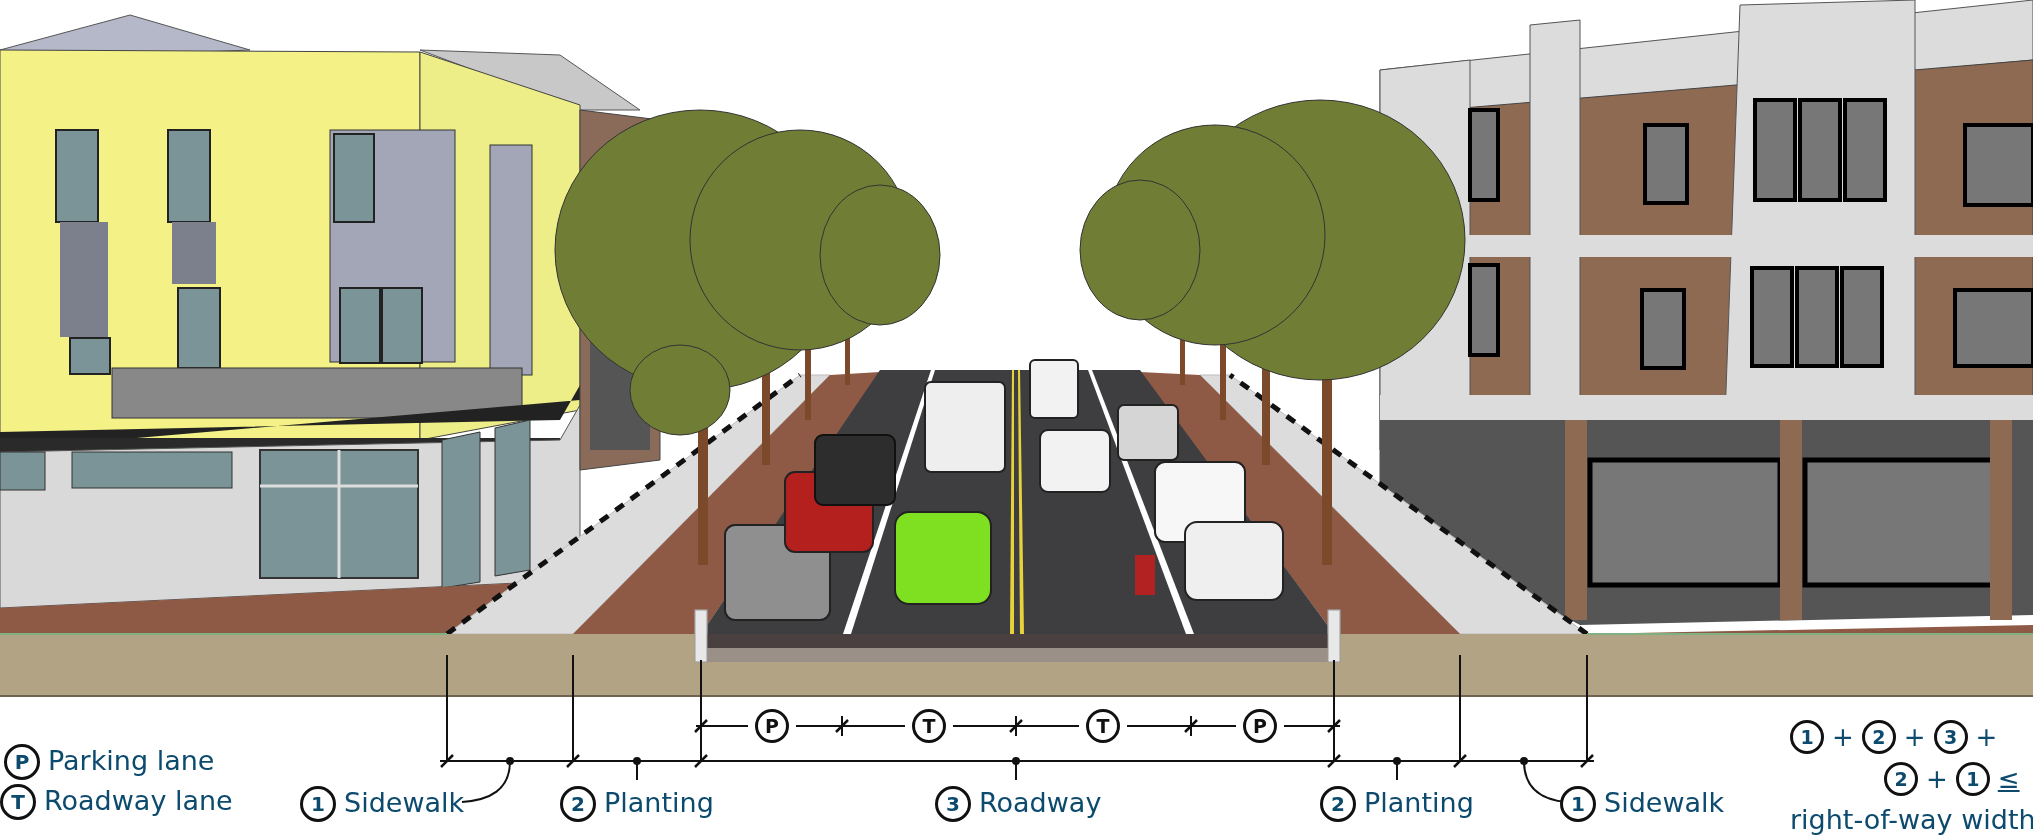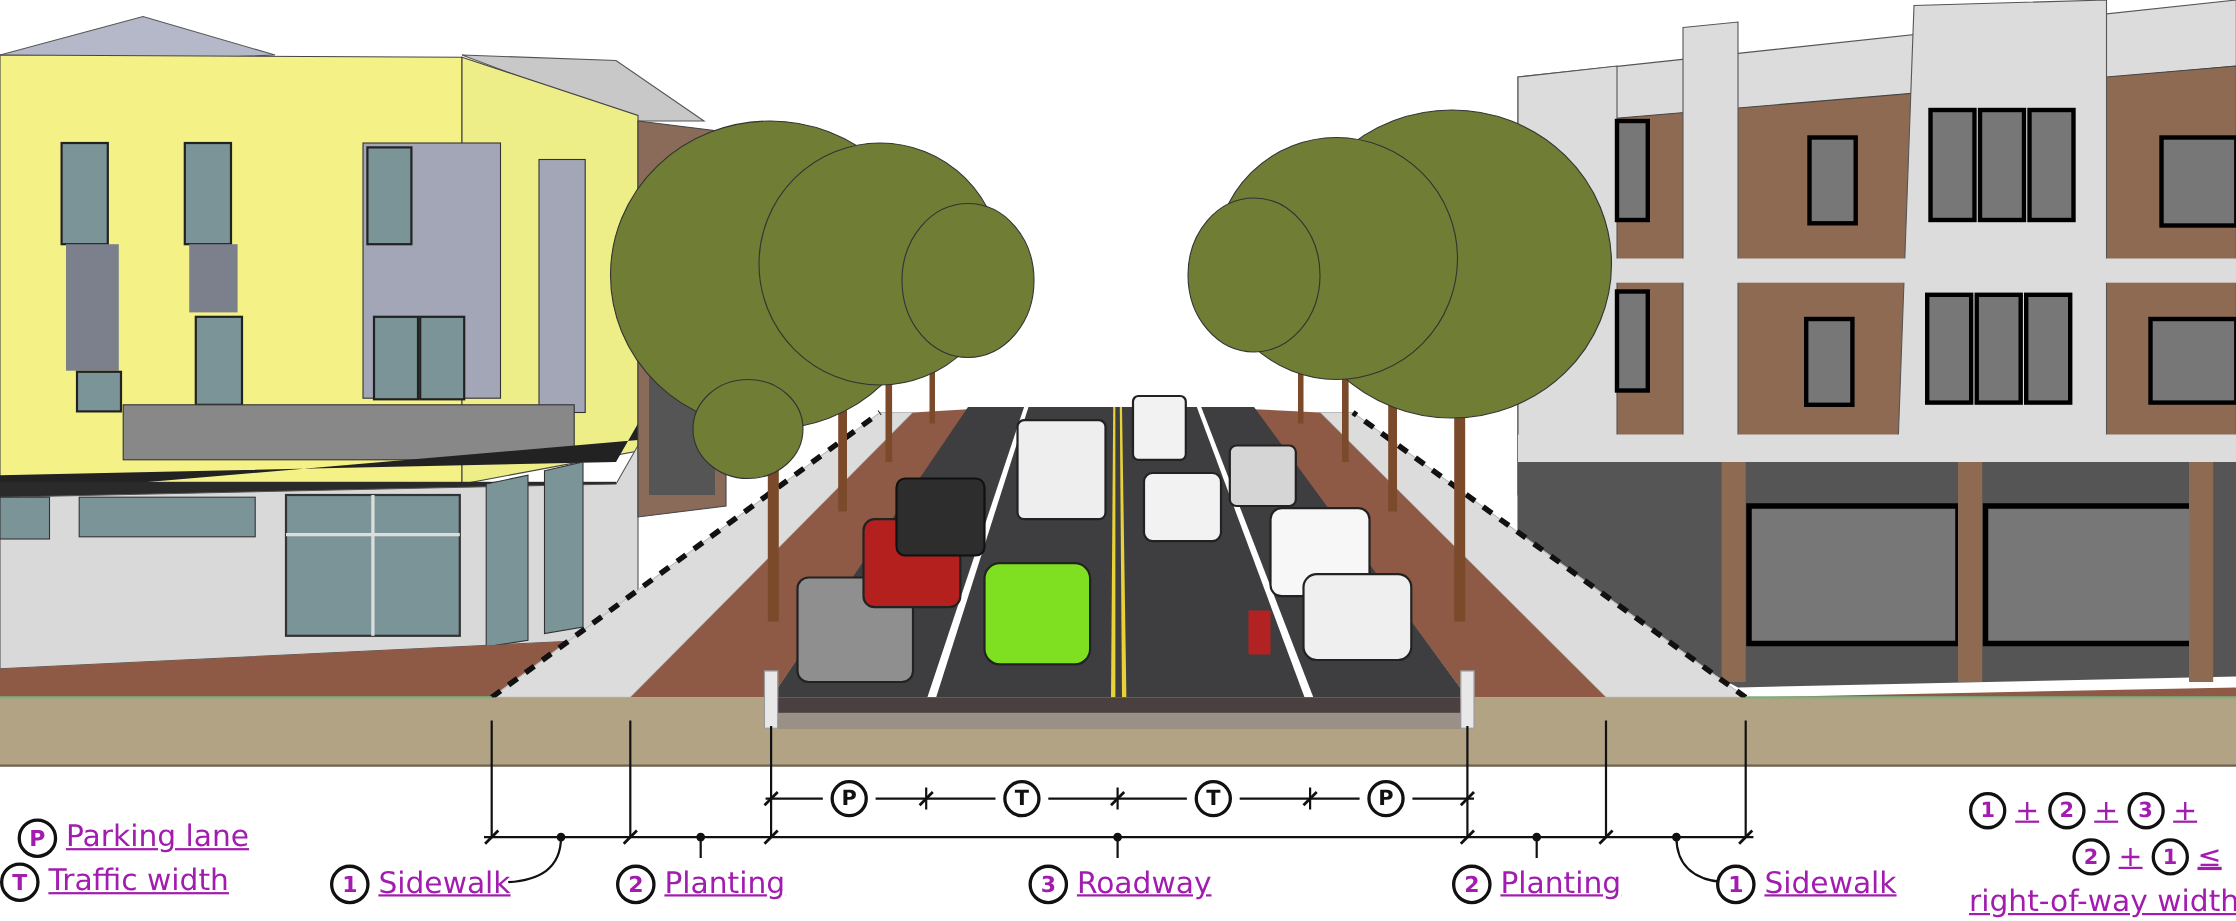--- a/index.html
+++ b/index.html
@@ -1,19 +1,19 @@
 <!DOCTYPE html>
 <html><head>
 <meta charset="utf-8">
 <style>
   html, body { margin: 0; padding: 0; background: #ffffff; }
   body { width: 2033px; height: 837px; position: relative; overflow: hidden;
          font-family: "DejaVu Sans", "Liberation Sans", sans-serif; color: #111; }
   #scene { position: absolute; left: 0; top: 0; width: 2033px; height: 837px; }
-  .lbl { position: absolute; font-size: 27px; white-space: nowrap; line-height: 1; color: #a21caf; text-decoration: underline; }
+  .lbl { position: absolute; font-size: 27px; white-space: nowrap; line-height: 1; color: #0c4a6e; }
   .circ { display: inline-block; width: 30px; height: 30px; border: 3px solid #111; border-radius: 50%;
           text-align: center; line-height: 30px; font-weight: bold; font-size: 20px; vertical-align: middle;
           box-sizing: content-box; margin-right: 8px; background: #fff; }
   .circ-sm { width: 28px; height: 28px; line-height: 28px; font-size: 19px; margin-right: 0; }
   .lane-mark { position: absolute; transform: translate(-50%, -50%); }
   .op { font-size: 26px; margin: 0 8px; vertical-align: middle; }
   .le { text-decoration: underline; }
 </style>
 </head>
 <body>
@@ -189,25 +189,25 @@
   </g>
 
   <g fill="#ffffff">
     <rect x="748" y="716" width="48" height="20"></rect>
     <rect x="905" y="716" width="48" height="20"></rect>
     <rect x="1079" y="716" width="48" height="20"></rect>
     <rect x="1236" y="716" width="48" height="20"></rect>
   </g>
 </svg>
 
-<div class="lbl" style="left:16px; top:744px;">
+<div class="lbl" style="left:4px; top:744px;">
   <span class="circ">P</span><span>Parking lane</span>
 </div>
 <div class="lbl" style="left:0px; top:784px;">
-  <span class="circ">T</span><span>Traffic width</span>
+  <span class="circ">T</span><span>Roadway lane</span>
 </div>
 
 <div class="lane-mark" style="left:772px; top:726px;">
   <span class="circ circ-sm">P</span>
 </div>
 <div class="lane-mark" style="left:929px; top:726px;">
   <span class="circ circ-sm">T</span>
 </div>
 <div class="lane-mark" style="left:1103px; top:726px;">
   <span class="circ circ-sm">T</span>

